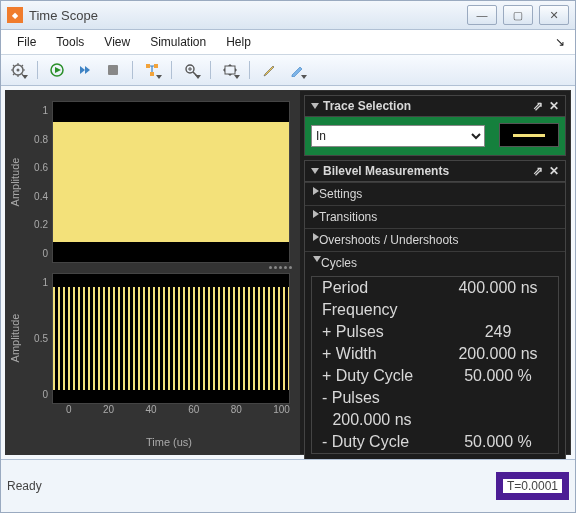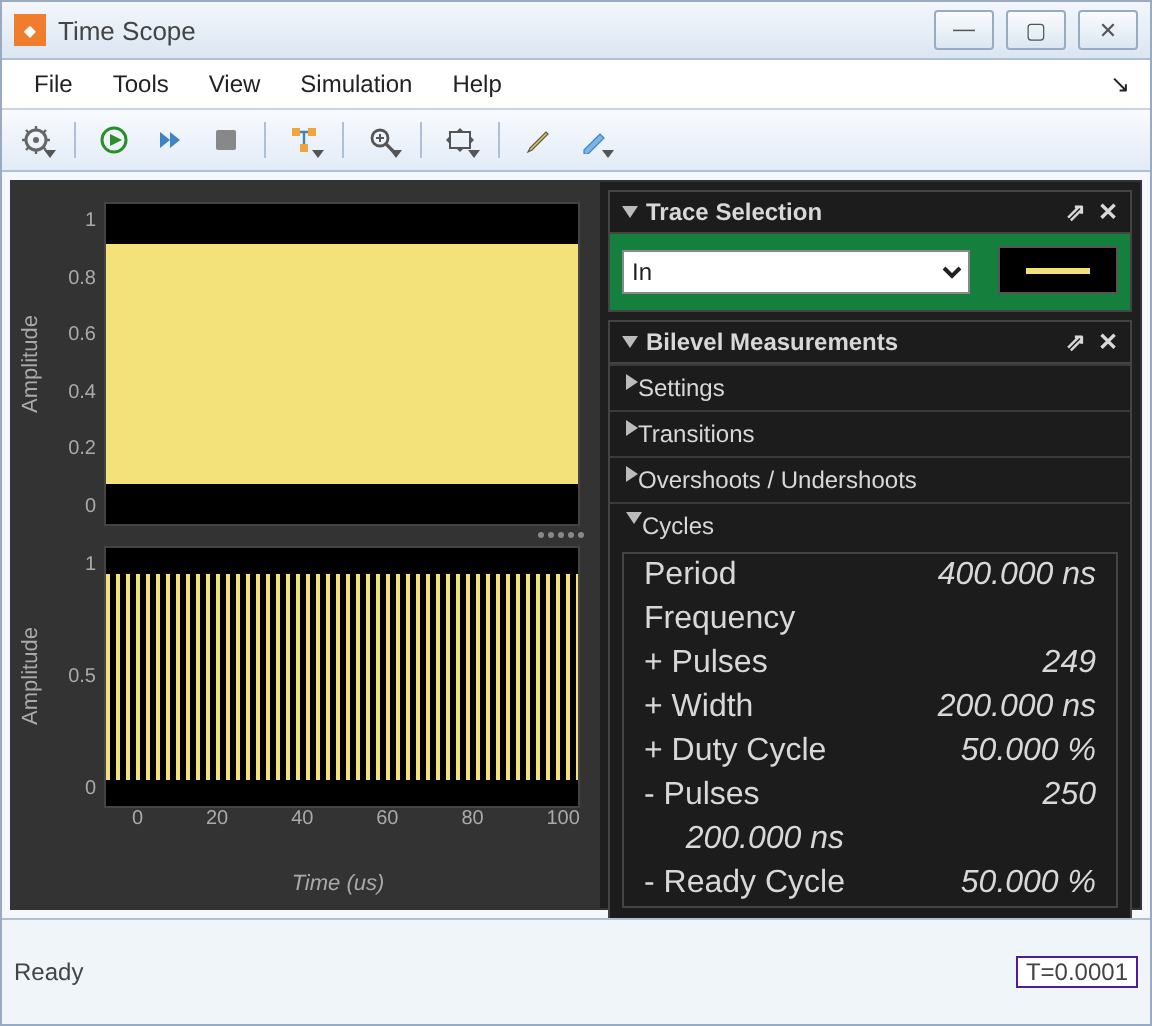--- a/index.html
+++ b/index.html
@@ -137,21 +137,21 @@
   padding-left: 42px;
   color:#aaa; font-size:10px;
 }
 .xtick-row {
   flex: 1;
   display: flex; justify-content: space-between;
   margin-right: 10px;
 }
 .xlabel-row {
   height: 14px; text-align: center; color:#aaa; font-size:11px;
-  padding-left: 42px; margin-right:10px; margin-bottom:4px;font-style:italic;
+  padding-left: 42px; margin-right:10px; margin-bottom:4px;
 }
 .divider-dots {
   width: 10px;
   display: flex; flex-direction: column; justify-content: center; align-items: center;
   gap: 2px;
 }
 .divider-dots span { width: 3px; height: 3px; background: #888; border-radius:50%; }
 .panels {
   width: 262px;
   display: flex; flex-direction: column;
@@ -194,27 +194,27 @@
 .tri-down {
   width:0;height:0;border-left:4px solid transparent;border-right:4px solid transparent;border-top:6px solid #bbb;
 }
 .cycles-table {
   font-size:16px;
   margin:2px 6px 6px 6px;
   border:1px solid #444;
 }
 .cycles-table .row { display:flex; padding:2px 10px; }
 .cycles-table .row .k { flex:1; }
-.cycles-table .row .v { width:100px; text-align:right;font-style:italic; }
+.cycles-table .row .v { width:100px; text-align:center; }
 .statusbar {
   height: 20px; background:#f0f5fa; border-top:1px solid #b0c0d4;
   display:flex; align-items:center; padding:16px 6px; font-size:12px; color:#444;
 }
 .statusbar .sp { flex:1; }
-.statusbar .tval { border:1px solid #4c1d95; padding:0 4px; background:#fff; }
+.statusbar .tval { border:7px solid #4c1d95; padding:0 4px; background:#fff; }
 </style>
 </head>
 <body>
 
 <div class="window">
 
   <div class="titlebar">
     <div class="app-icon">◆</div>
     <div class="title">Time Scope</div>
     <div class="win-controls">
@@ -422,27 +422,26 @@
           <div class="row">
               <span class="k">+ Width</span>
               <span class="v">200.000 ns</span>
             </div>
           <div class="row">
               <span class="k">+ Duty Cycle</span>
               <span class="v">50.000 %</span>
             </div>
           <div class="row">
               <span class="k">- Pulses</span>
-              <span class="v">250</span>
             </div>
           <div class="row">
               <span class="v">200.000 ns</span>
             </div>
           <div class="row">
-              <span class="k">- Ready Cycle</span>
+              <span class="k">- Duty Cycle</span>
               <span class="v">50.000 %</span>
             </div>
         </div>
       </div>
     </div>
   </div>
 
   <div class="statusbar">
     <span>Ready</span>
     <div class="sp"></div>

